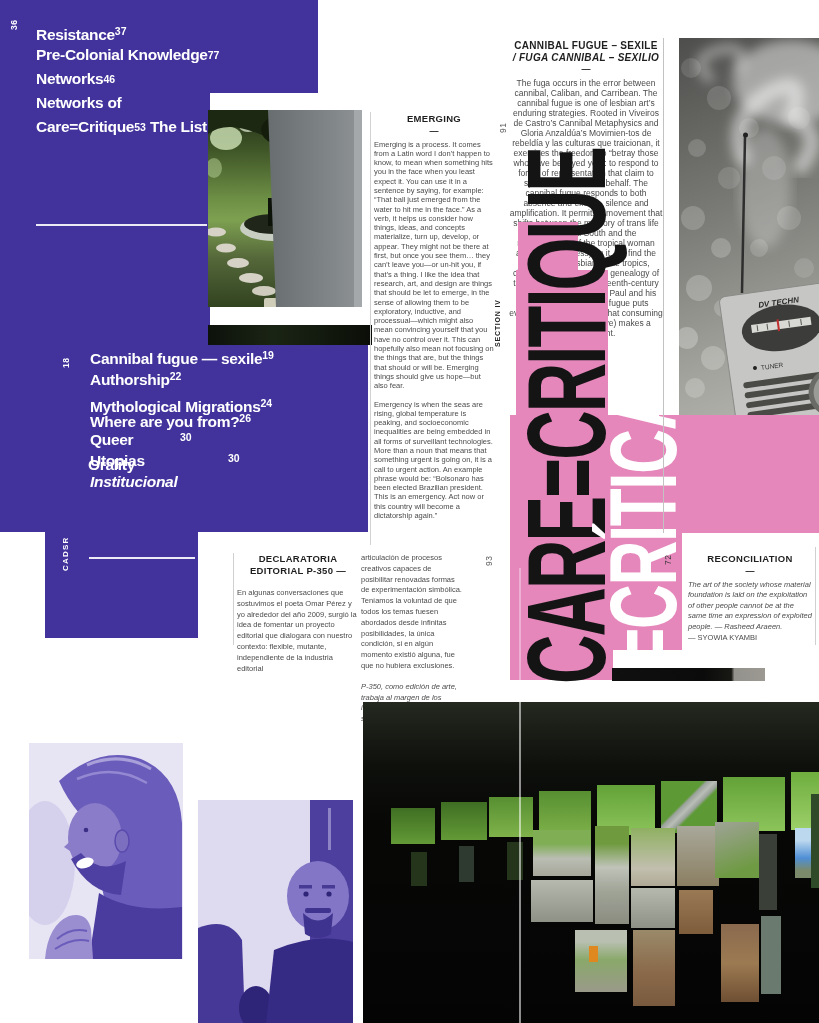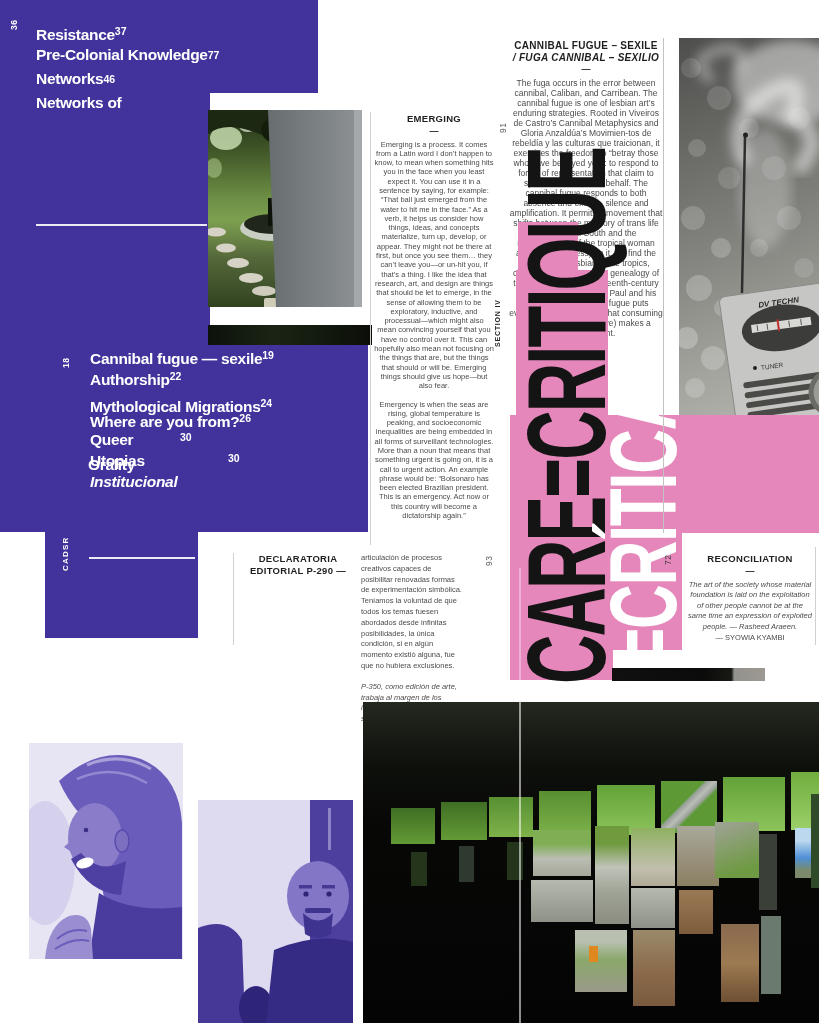--- a/index.html
+++ b/index.html
@@ -18,21 +18,21 @@
   .lo{vertical-align:1px;}
   .num30{position:absolute;color:#fff;font-weight:700;font-size:10.5px;}
   
   .vtxt{position:absolute;transform-origin:0 0;transform:rotate(-90deg);white-space:nowrap;line-height:1;}
   .marg{font-size:8.5px;color:#5a5a5a;letter-spacing:.5px;}
   .margw{font-size:8.5px;color:#ffffff;font-weight:700;letter-spacing:.5px;}
   
   .col{position:absolute;}
   .col h3{margin:0;font-size:9.5px;line-height:11.5px;font-weight:700;color:#1f1f1f;text-align:center;letter-spacing:.3px;}
   .dash{text-align:center;font-weight:700;color:#2a2a2a;font-size:9px;line-height:8px;margin:2px 0 5px 0;}
-  .body-c{font-size:7.5px;line-height:9.3px;color:#4b4b4b;text-align:center;margin:0;}
+  .body-c{font-size:7.5px;line-height:9.3px;color:#4b4b4b;margin:0;}
   .body-c2{font-size:8.5px;line-height:10px;color:#4b4b4b;text-align:center;margin:0;}
   .body-l{font-size:7.5px;line-height:10.8px;color:#4b4b4b;text-align:left;margin:0;}
   .ital{font-style:italic;}
   .pageline{position:absolute;background:#d2d2d2;width:1px;}
   
   .pink{position:absolute;background:#e687bc;}
   .banner-black{position:absolute;transform-origin:0 0;transform:rotate(-90deg) scaleX(0.61);
     font-size:112px;font-weight:800;letter-spacing:-3px;color:#141414;white-space:nowrap;line-height:1;}
   .banner-white{position:absolute;transform-origin:0 0;transform:rotate(-90deg) scaleX(0.66);
     font-size:94px;font-weight:800;letter-spacing:-2px;color:#ffffff;white-space:nowrap;line-height:1;}
@@ -208,33 +208,35 @@
     <div class="dash">—</div>
     <p class="body-c ital" style="line-height:10.6px;">The art of the society whose material foundation is laid on the exploitation of other people cannot be at the same time an expression of exploited people. — Rasheed Araeen.</p>
     <p class="body-c" style="margin-top:1px;">— SYOWIA KYAMBI</p>
   </div>
   <div class="pageline" style="left:815px;top:547px;height:98px;background:#d0d0d0;"></div>
   <div class="darkbar" style="left:612px;top:668px;width:153px;height:13px;"></div>
 
   <div class="pageline" style="left:233px;top:553px;height:92px;background:#d0d0d0;"></div>
   <div class="col" style="left:237px;top:553px;width:122px;">
     <h3 style="line-height:11.5px;">DECLARATORIA</h3>
-    <h3 style="line-height:11.5px;">EDITORIAL P-290 —</h3>
+    <h3 style="line-height:11.5px;">EDITORIAL P-350 —</h3>
+    <p class="body-l" style="margin-top:12px;">En algunas conversaciones que sostuvimos el poeta Omar Pérez y yo alrededor del año 2009, surgió la idea de fomentar un proyecto editorial que dialogara con nuestro contexto: flexible, mutante, independiente de la industria editorial</p>
   </div>
   <div class="col" style="left:361px;top:553px;width:104px;">
     <p class="body-l">articulación de procesos creativos capaces de posibilitar renovadas formas de experimentación simbólica. Teníamos la voluntad de que todos los temas fuesen abordados desde infinitas posibilidades, la única condición, si en algún momento existió alguna, fue que no hubiera exclusiones.</p>
     <p class="body-l ital" style="margin-top:10px;">P-350, como edición de arte, trabaja al margen de los imperativos comerciales y surge</p>
   </div>
   <div class="vtxt marg" style="left:485px;top:566px;">93</div>
 
   <div class="toc toc1" style="left:36px;top:19px;">
     <div class="toc-line"><span>Resistance</span><span class="n hi">37</span></div>
     <div class="toc-line"><span>Pre-Colonial Knowledge</span><span class="n lo">77</span></div>
     <div class="toc-line"><span>Networks</span><span class="n lo">46</span></div>
     <div class="toc-line"><span>Networks of</span></div>
+    <div class="toc-line"><span>Care=Critique</span><span class="n lo">53</span>&nbsp;<span>The List</span></div>
   </div>
   <div class="vtxt margw" style="left:10px;top:30px;">36</div>
 
   <div class="toc" style="left:90px;top:345px;width:280px;height:150px;">
     <div class="toc2-line" style="top:0;"><span>Cannibal fugue — sexile</span><span class="n hi">19</span></div>
     <div class="toc2-line" style="top:21px;"><span>Authorship</span><span class="n hi">22</span></div>
     <div class="toc2-line" style="top:48px;text-align:center;"><span>Mythological Migrations</span><span class="n hi">24</span></div>
     <div class="toc2-line" style="top:63px;"><span>Where are you from?</span><span class="n hi">26</span></div>
     <div class="toc2-line" style="top:84px;">Queer</div>
     <div class="toc2-line" style="top:105px;">Utopias</div>

